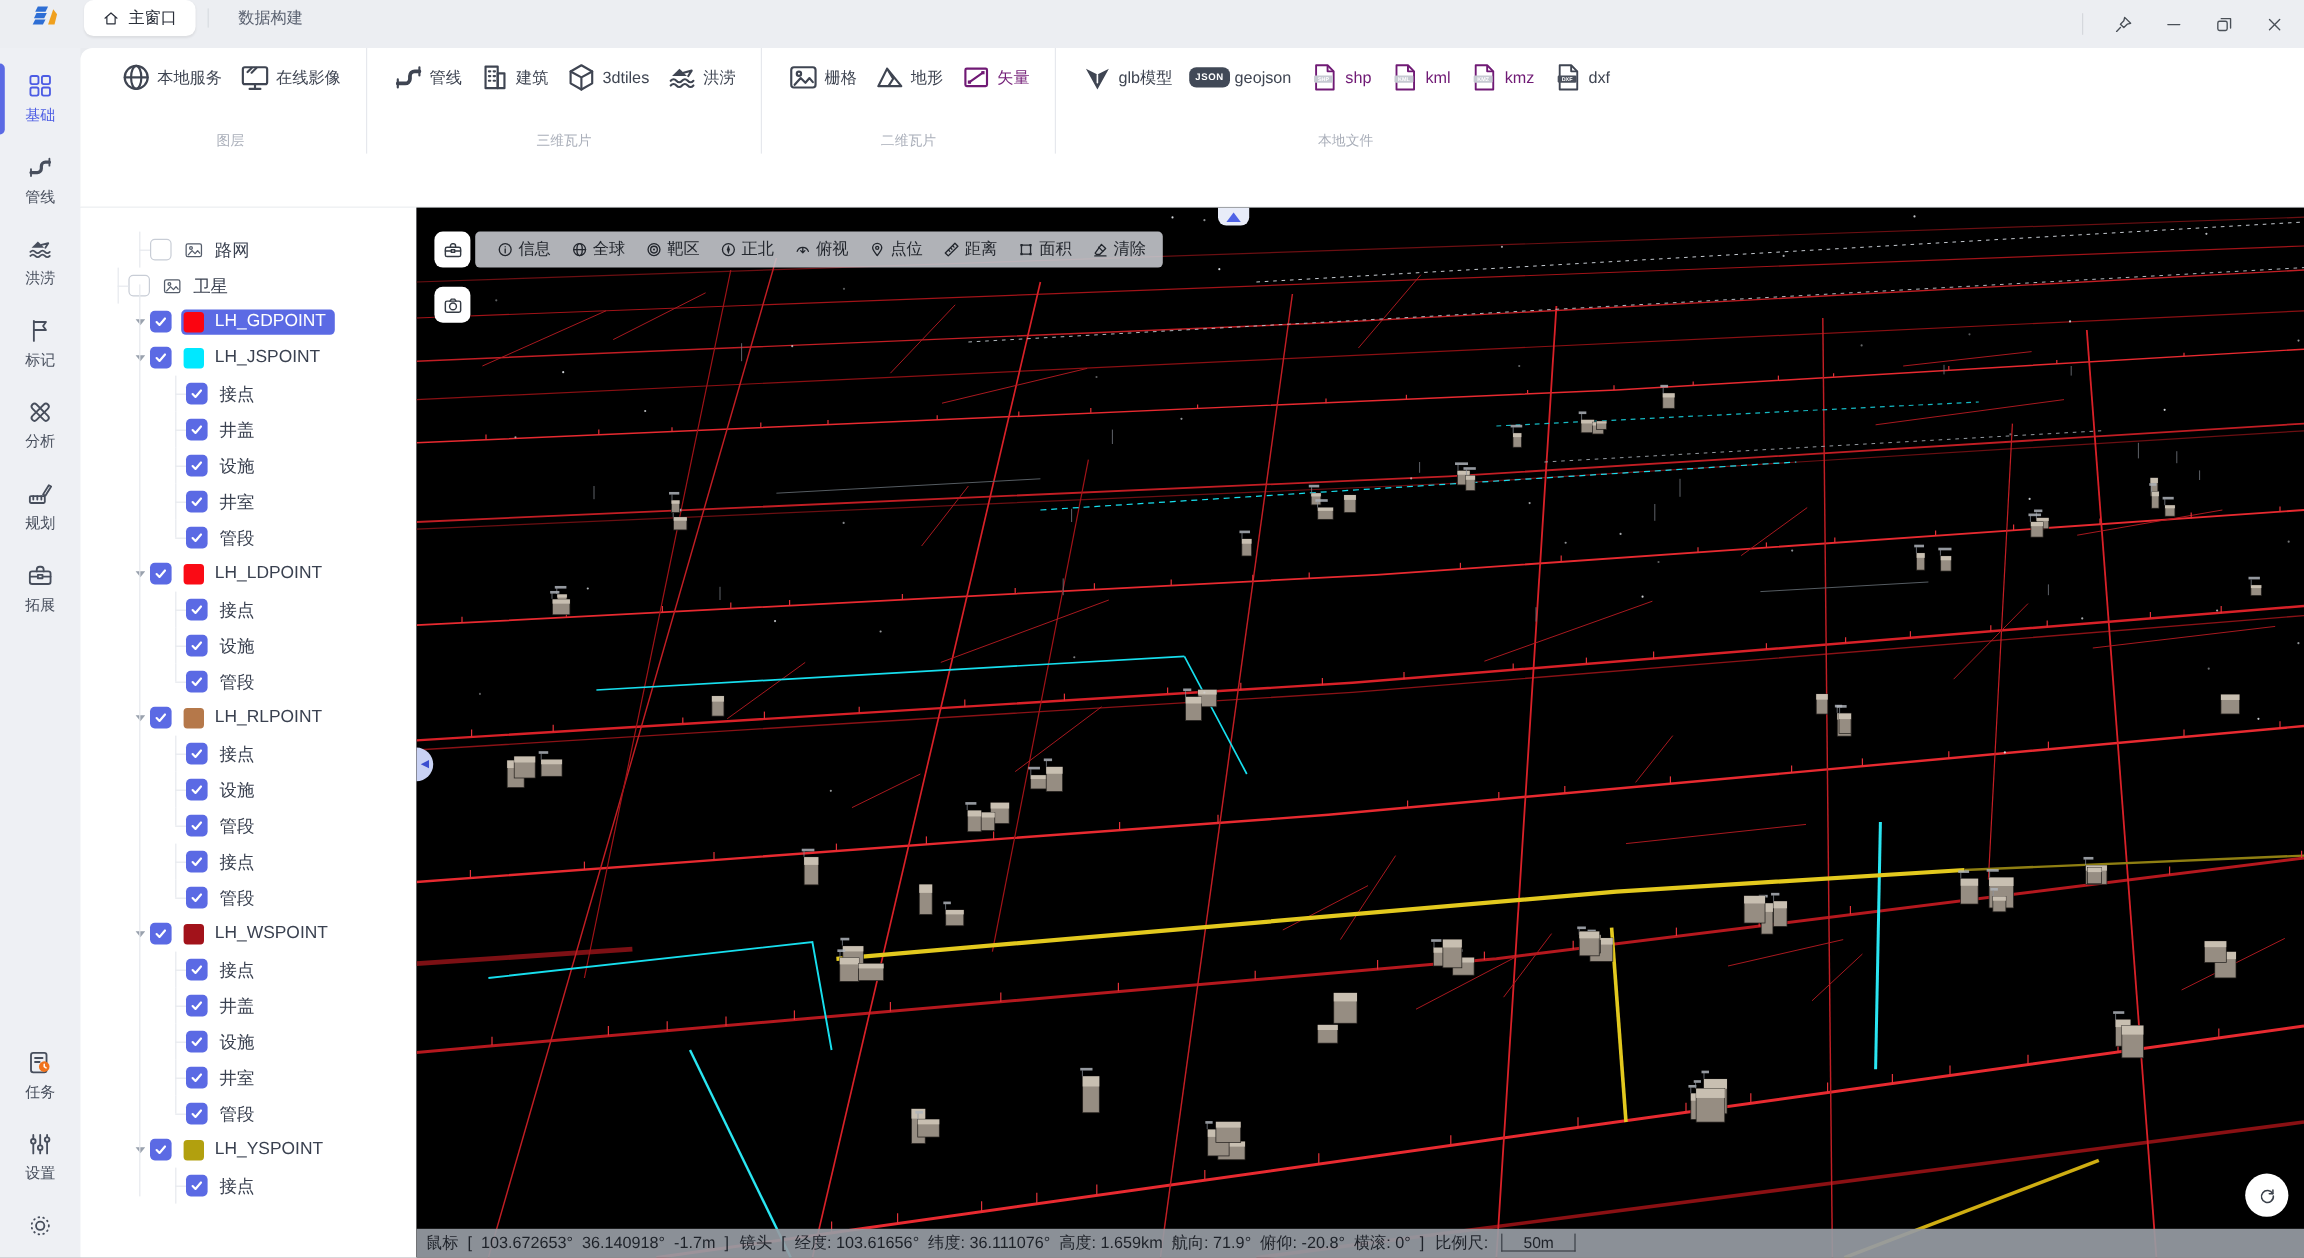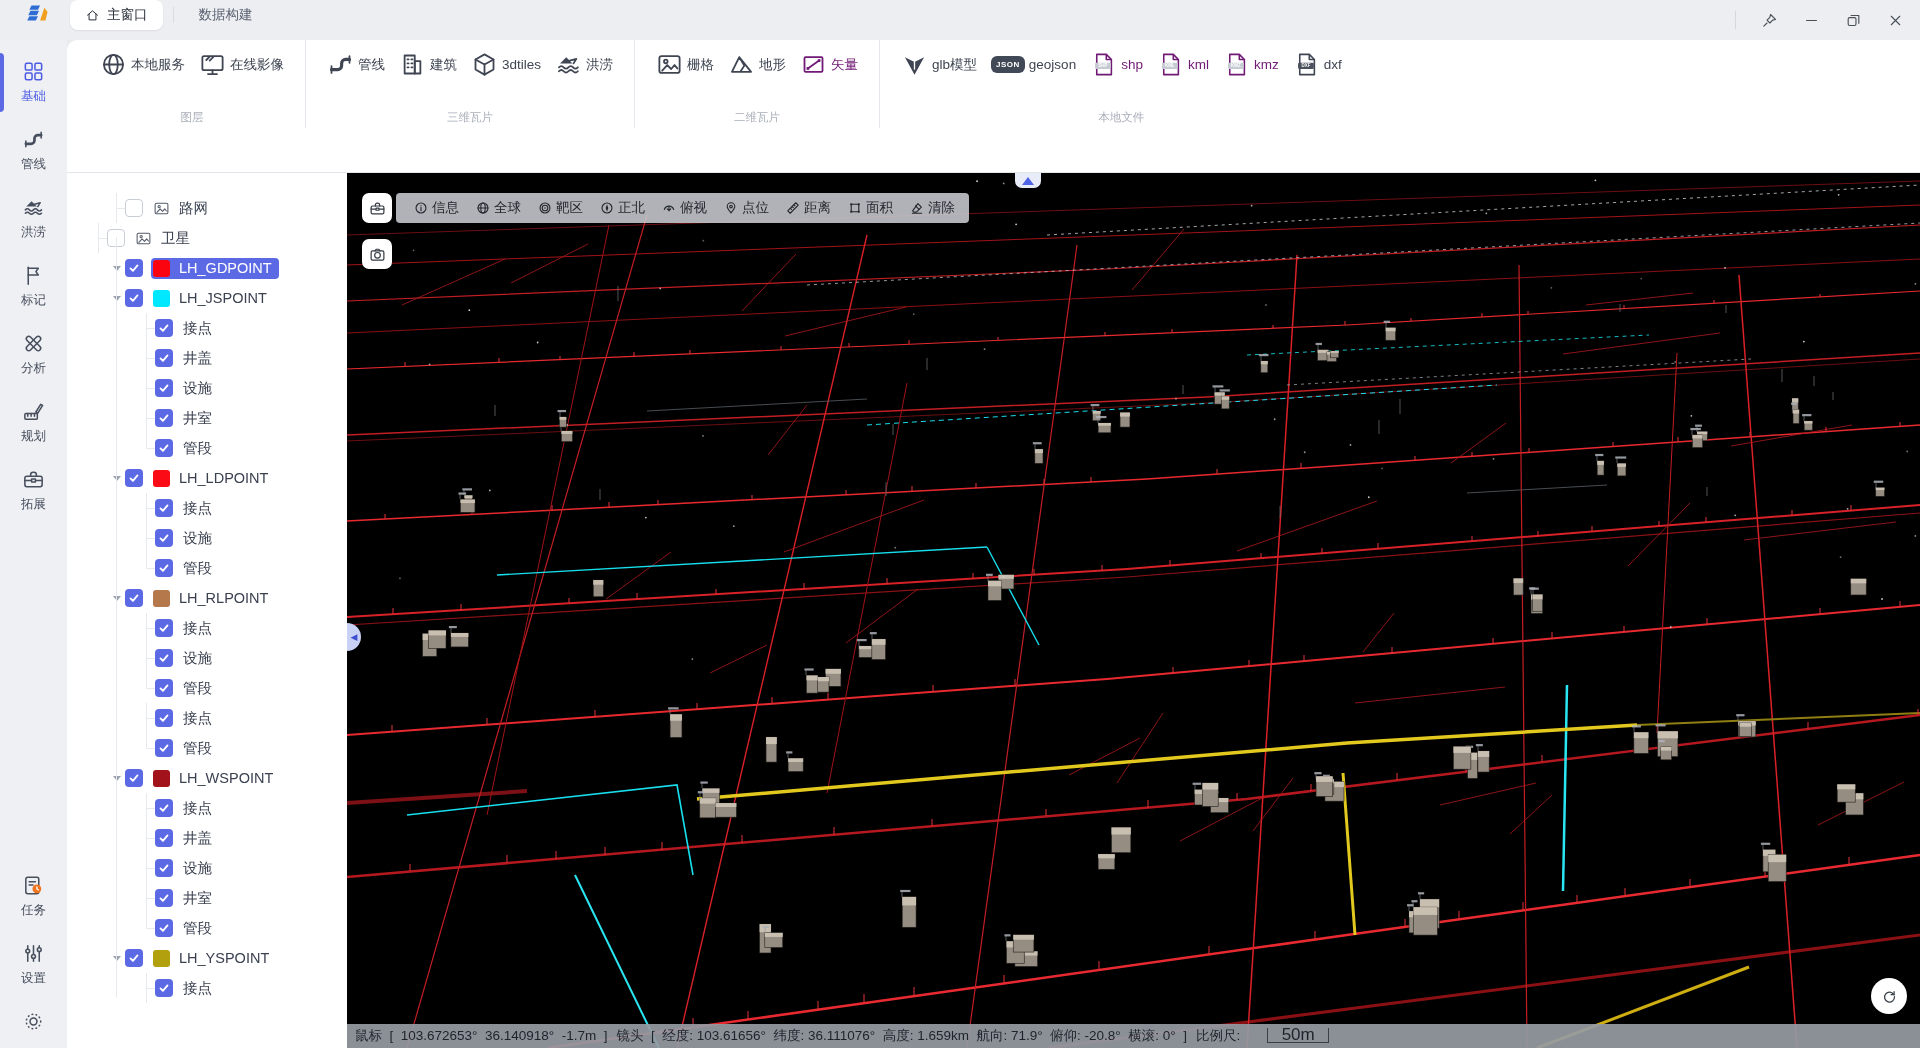--- a/index.html
+++ b/index.html
@@ -67,21 +67,21 @@
 .vbtn svg{width:17px;height:17px}
 #vtoolbar{position:absolute;left:49px;top:20px;height:30px;display:flex;align-items:center;gap:17px;background:rgba(200,203,208,.88);border-radius:4px;padding:0 14px 0 18px}
 .vt-item{display:flex;align-items:center;gap:4px;font-size:13.5px;color:#23272e;white-space:nowrap}
 .vt-item svg{width:14px;height:14px}
 #collapse-handle{position:absolute;left:0;top:450px;width:14px;height:28px;background:#c9d2f4;border-radius:0 14px 14px 0;display:flex;align-items:center;justify-content:center;color:#3c4fd0;font-size:9px;font-family:"DejaVu Sans",sans-serif}
 #top-handle{position:absolute;left:668px;top:0;width:26px;height:15px;background:#e8ecf8;border-radius:0 0 7px 7px;display:flex;align-items:center;justify-content:center}
 #top-handle i{width:0;height:0;border-left:6px solid transparent;border-right:6px solid transparent;border-bottom:8px solid #4f63e6}
 #refresh-btn{position:absolute;right:13px;bottom:34px;width:36px;height:36px;border-radius:50%;background:#fff;display:flex;align-items:center;justify-content:center;color:#3a404a;box-shadow:0 1px 4px rgba(0,0,0,.4)}
 #refresh-btn svg{width:17px;height:17px}
 #statusbar{position:absolute;left:0;right:0;bottom:0;height:24px;background:rgba(150,155,162,.93);display:flex;align-items:center;gap:9px;padding:0 8px;font-size:13.5px;color:#1e2229;white-space:nowrap;overflow:hidden}
-#scalebox{display:inline-flex;align-items:flex-start;justify-content:center;border:1.5px solid #3a3f46;border-top:none;min-width:62px;height:15px;font-size:17px;line-height:13px;margin-left:18px;position:relative;top:-1px}
+#scalebox{display:inline-flex;align-items:flex-end;justify-content:center;border:1.5px solid #3a3f46;border-top:none;min-width:62px;height:15px;font-size:13px;line-height:13px;margin-left:2px;position:relative;top:-1px}
 </style>
 </head>
 <body>
 
 <div id="titlebar">
   <svg id="logo" viewBox="0 0 28 24">
     <polygon points="7,5 15,5 13,9 5,9" fill="#2e6ed4"></polygon>
     <polygon points="6,10 14,10 12,14 4,14" fill="#2e6ed4"></polygon>
     <polygon points="5,15 13,15 11,19 3,19" fill="#2e6ed4"></polygon>
     <polygon points="15,19 19,7 22,11 20,19" fill="#f0a01e"></polygon>

